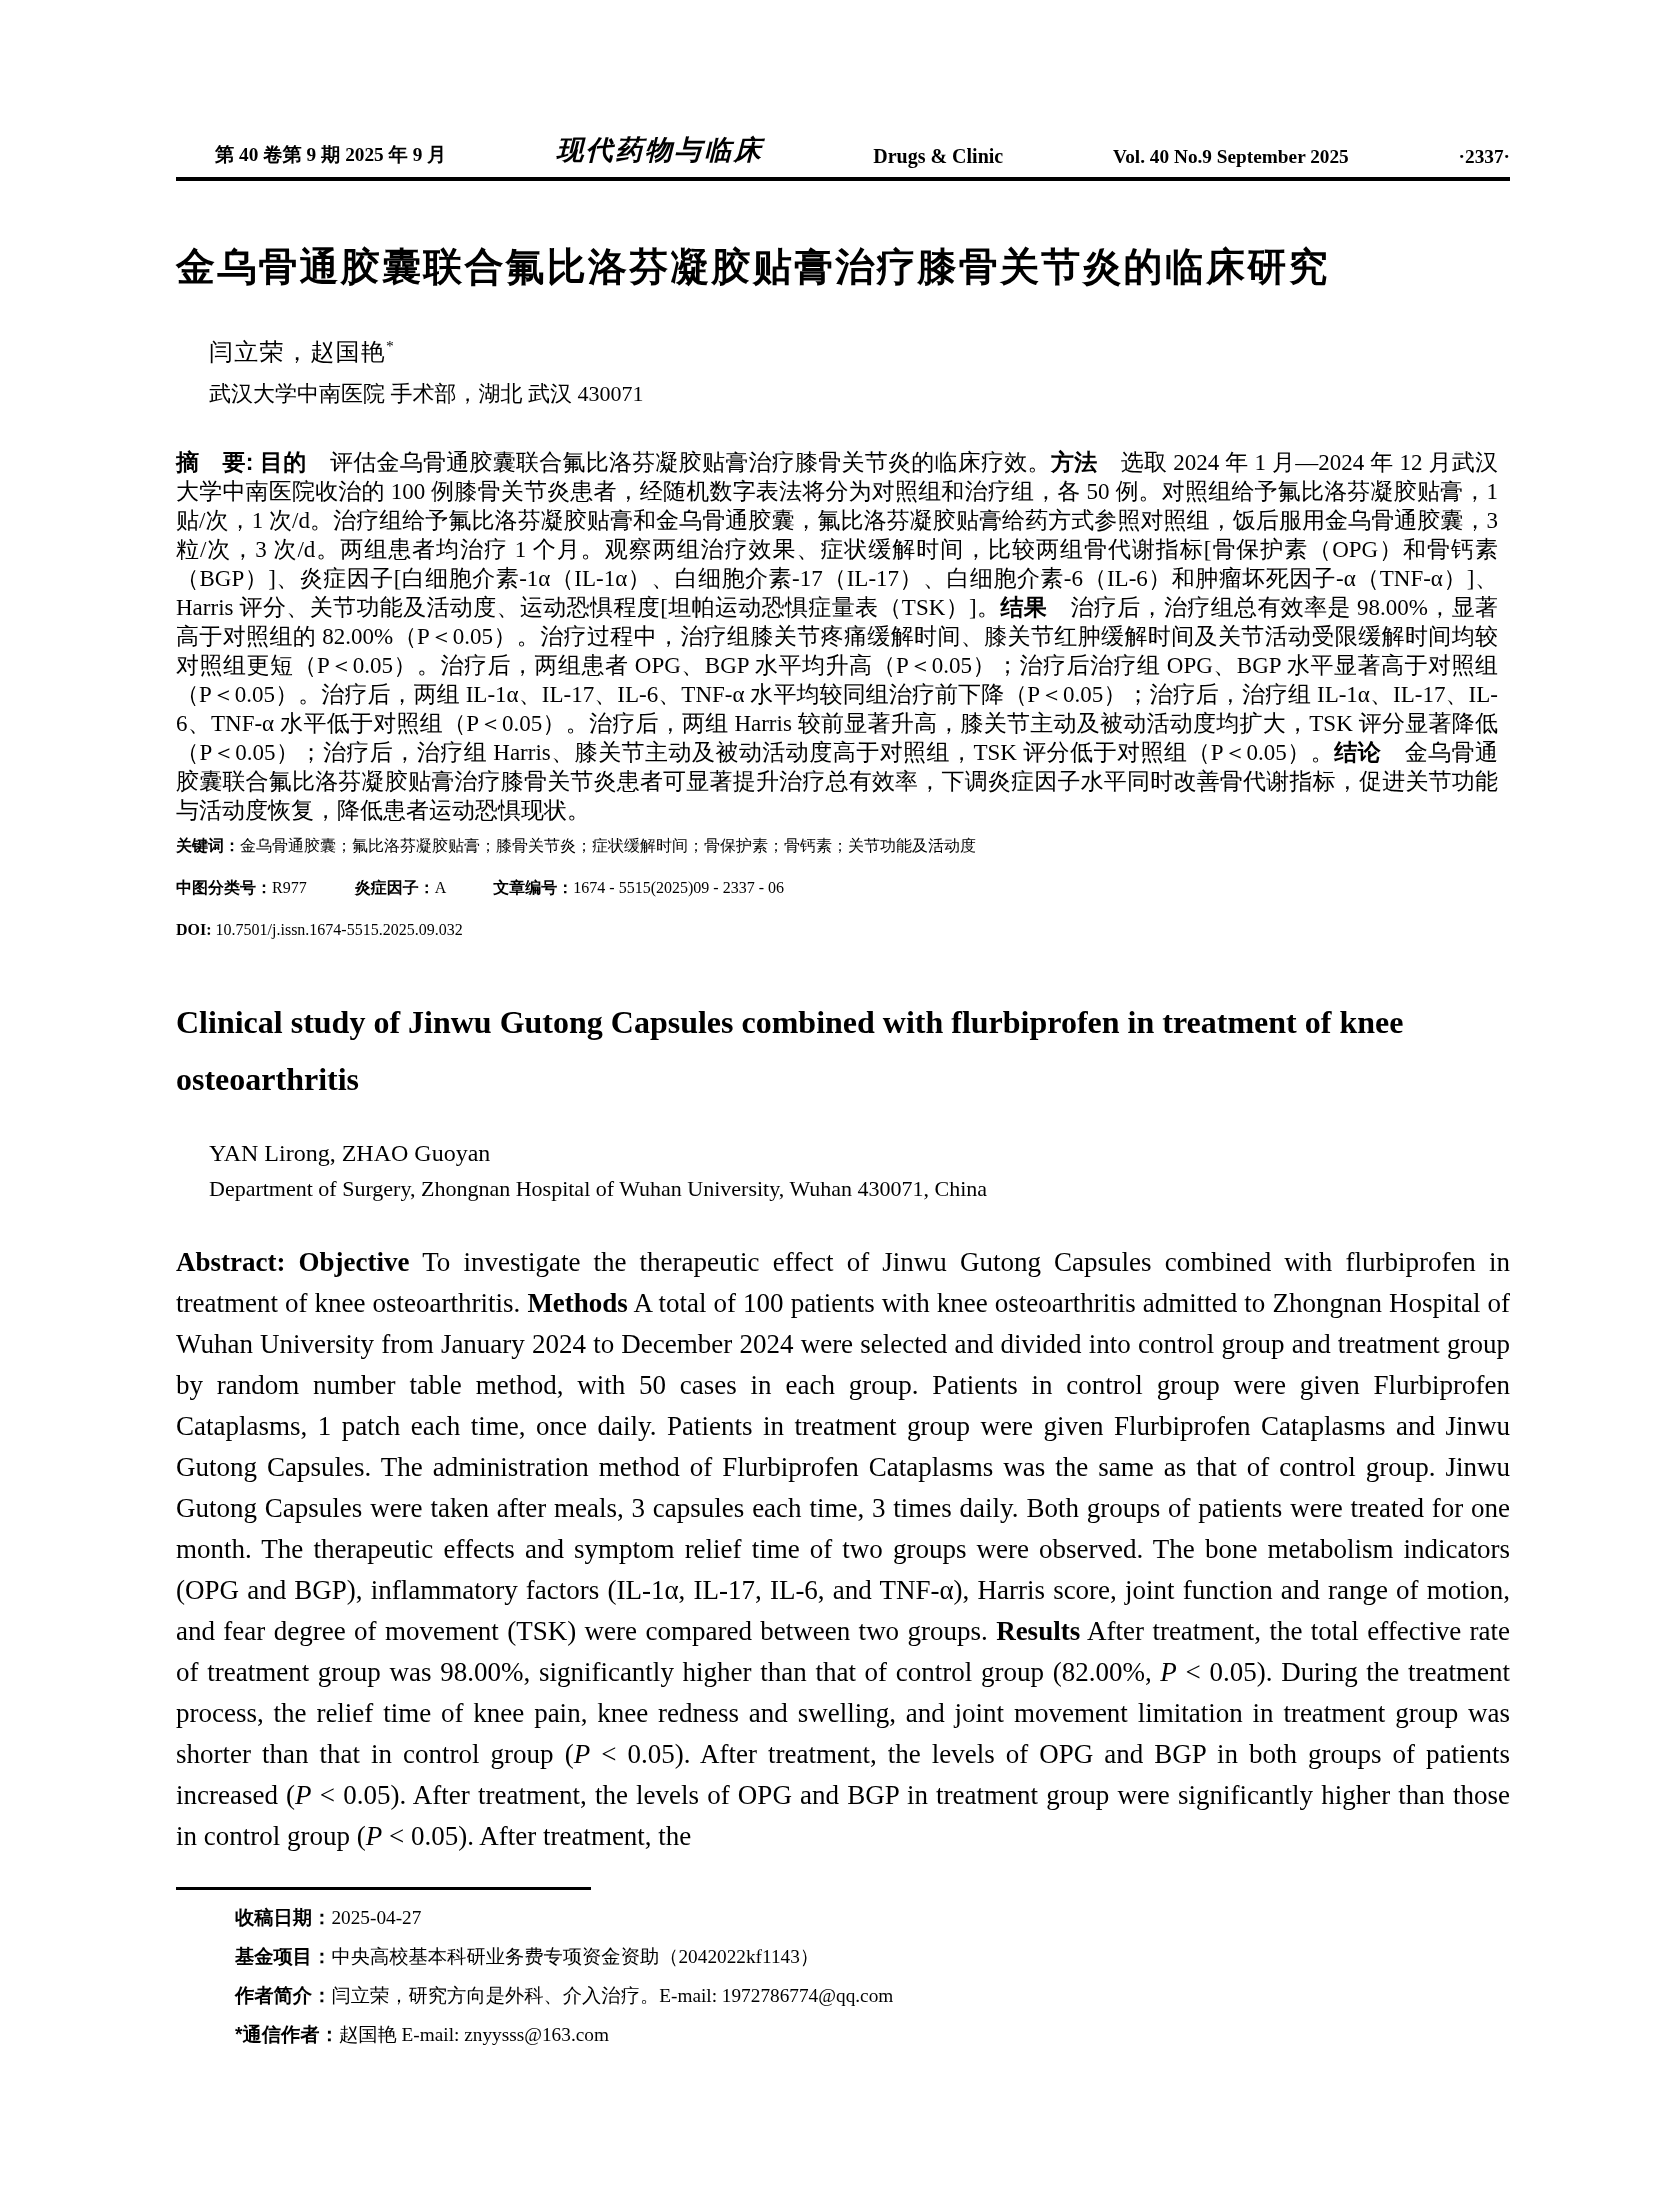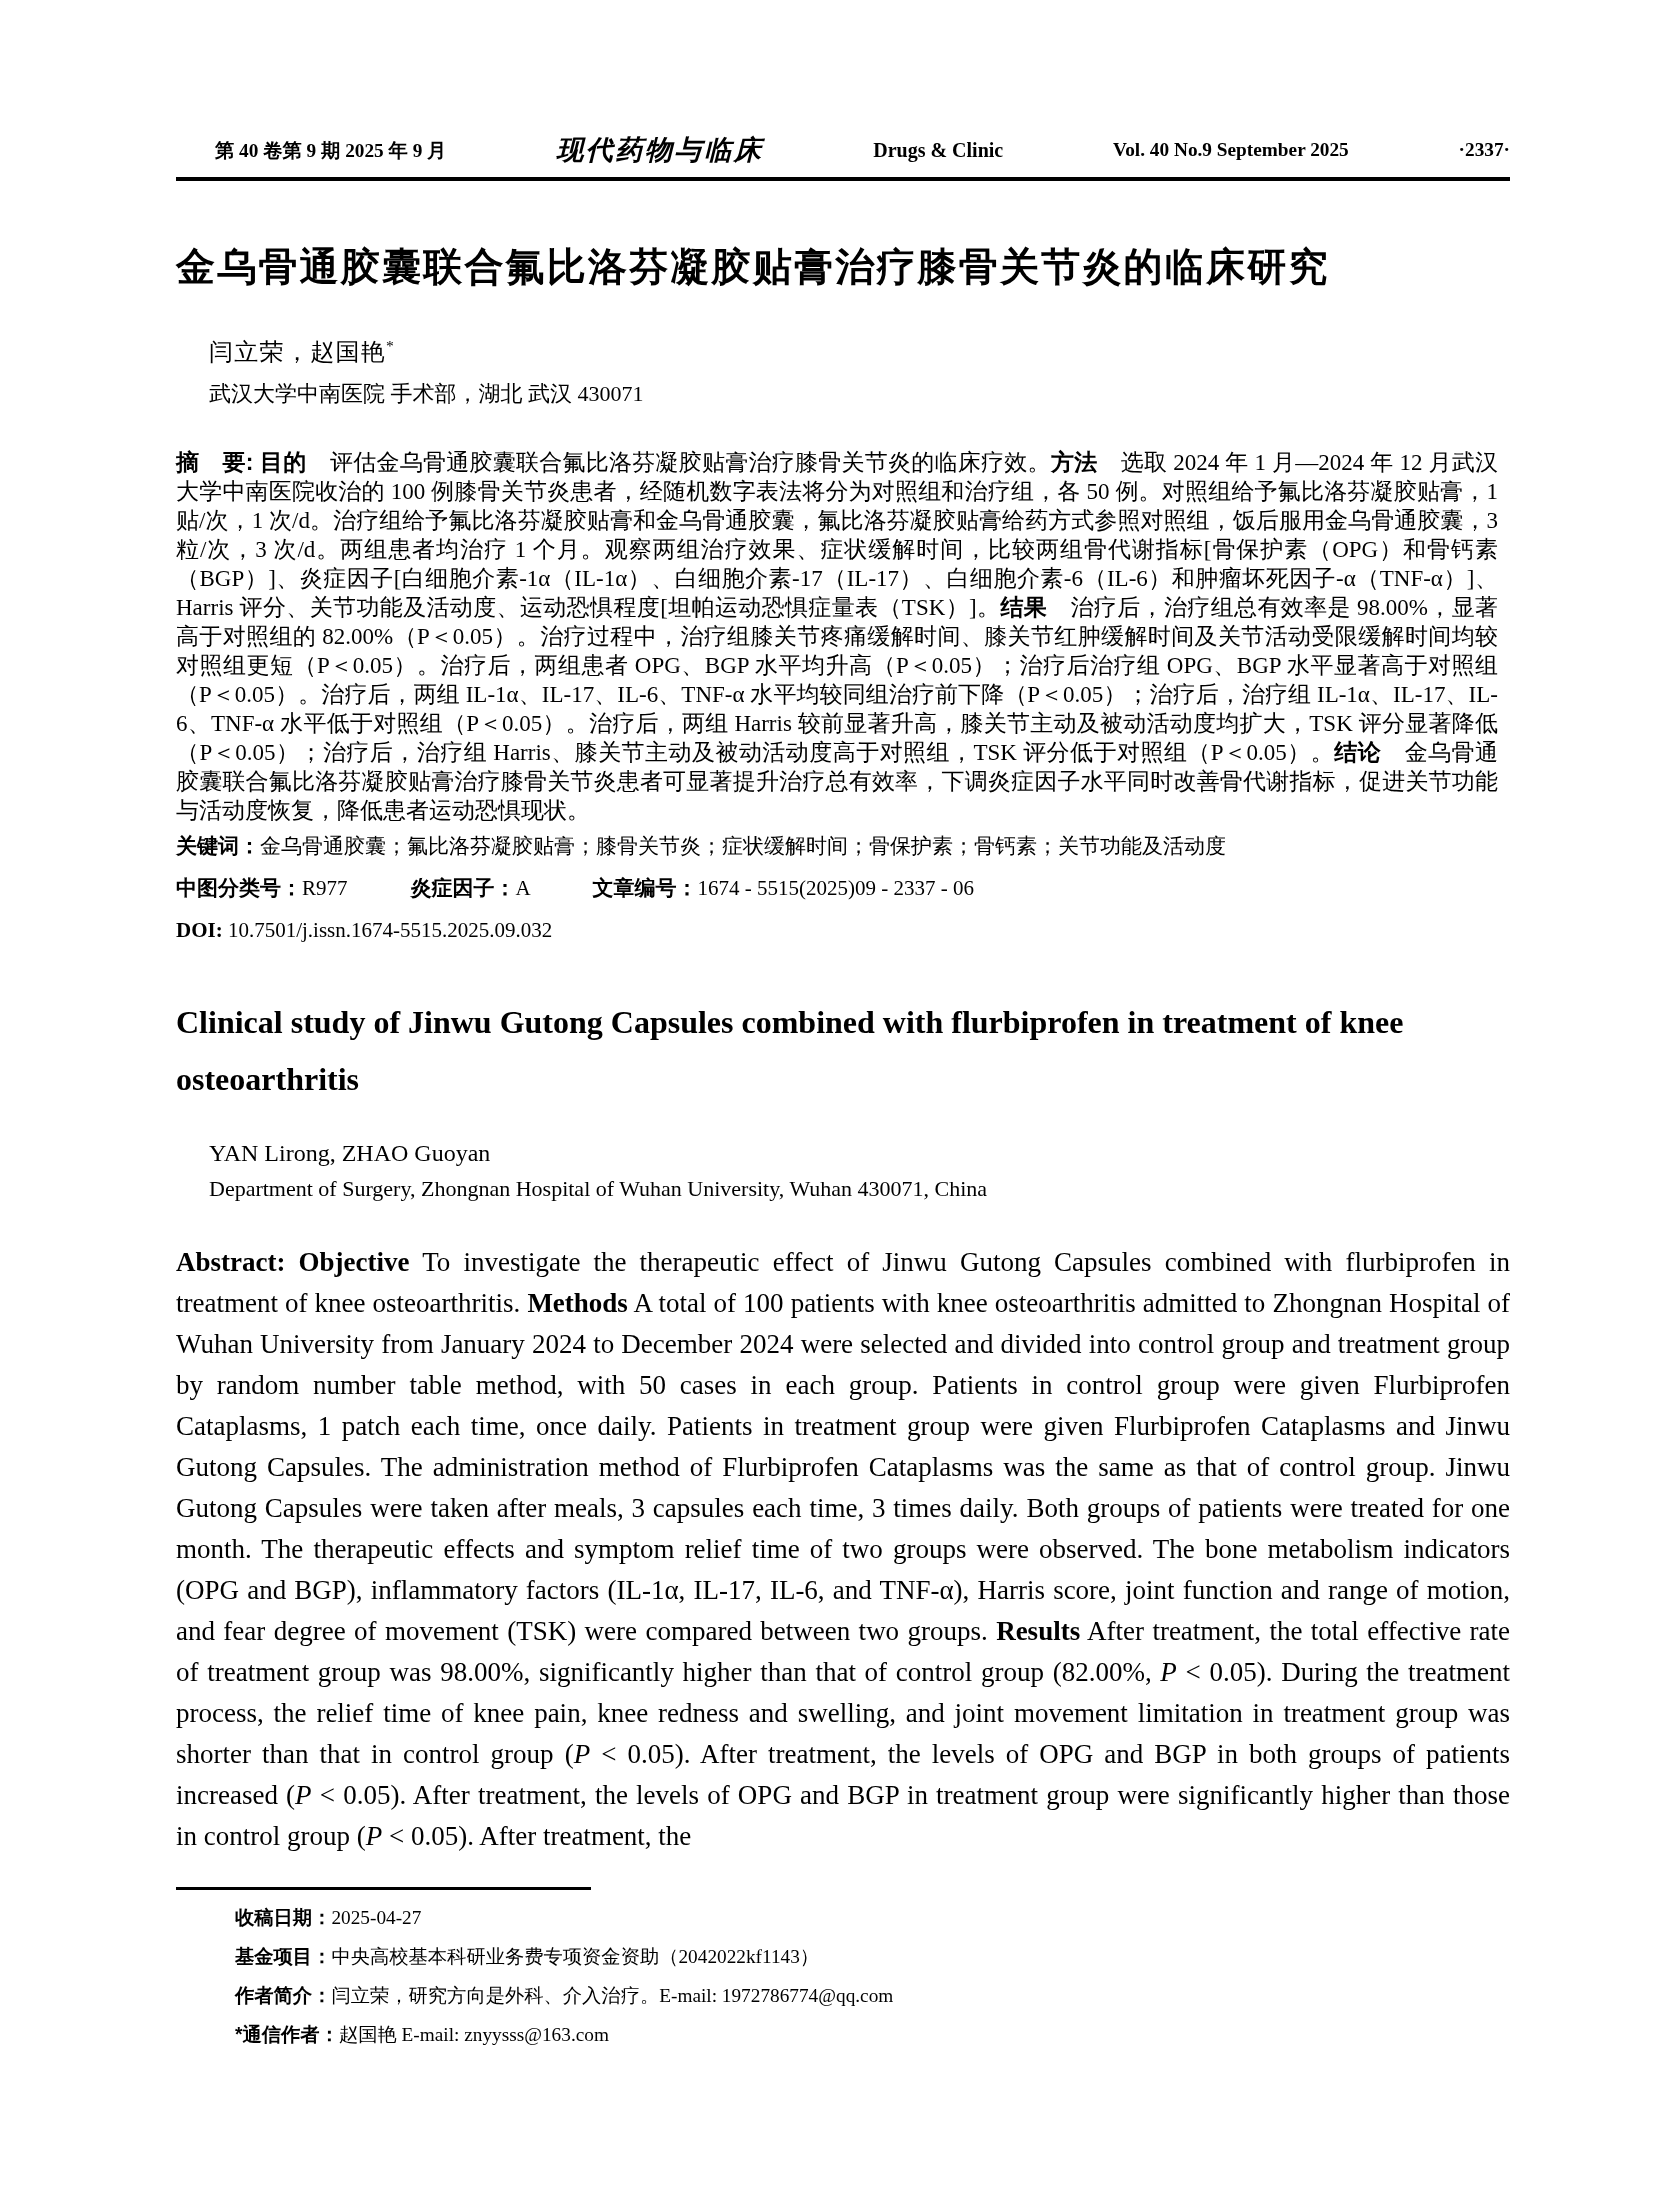--- a/index.html
+++ b/index.html
@@ -17,21 +17,21 @@
   .page {
     box-sizing: border-box;
     width: 1672px;
     height: 2253px;
     padding: 132px 162px 0 176px;
   }
   
   .journal-header {
     display: flex;
     justify-content: space-between;
-    align-items: center;
+    align-items: flex-end;
     font-weight: 700;
     font-size: 19.3px;
     padding-left: 39px;
     white-space: nowrap;
   }
   .journal-name-cn {
     font-size: 27px;
     font-style: italic;
     font-weight: 900;
     letter-spacing: 2.6px;
@@ -64,21 +64,21 @@
     font-size: 22px;
   }
   
   .abstract-cn {
     margin: 39px 12px 0 0;
     font-size: 23px;
     line-height: 29px;
     text-align: justify;
   }
   .meta-line {
-    font-size: 21px;
+    font-size: 16px;
     line-height: 42px;
     margin: 0;
   }
   .run-bh {
     font-family: "Liberation Sans", "DejaVu Sans", sans-serif;
     font-weight: 700;
   }
   .run-bs { font-weight: 700; }
   .run-it { font-style: italic; }
   

